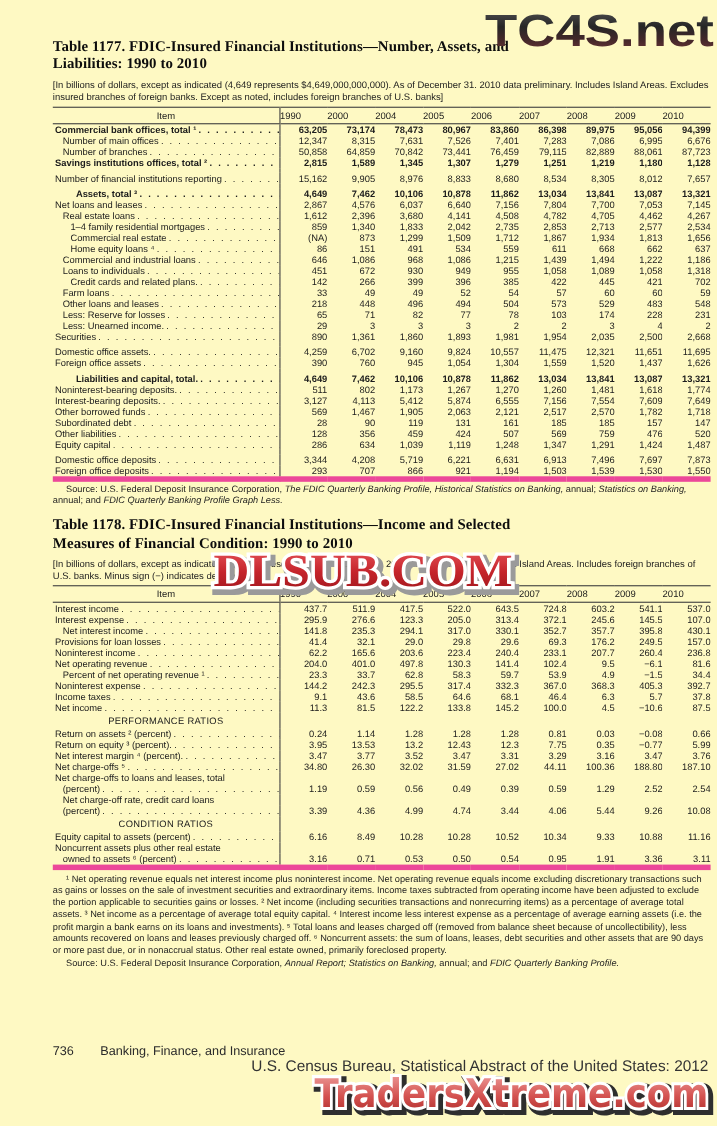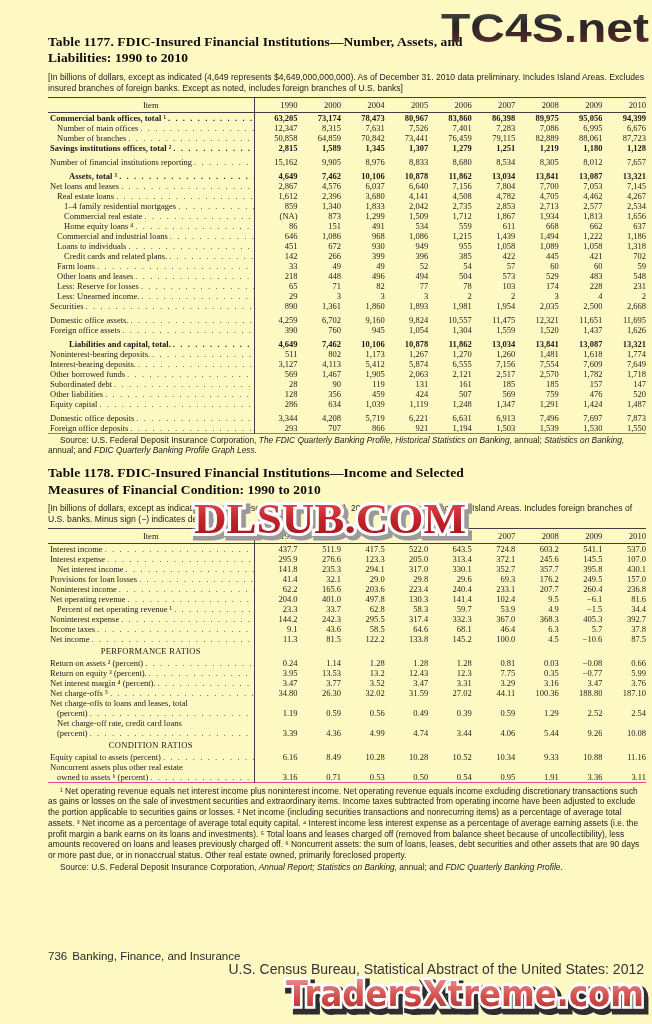--- a/index.html
+++ b/index.html
@@ -5,26 +5,26 @@
   html,body{margin:0;padding:0;background:#e8e8e8;}
   .page{position:relative;width:652px;height:1024px;background:#fef9c3;overflow:hidden;
         font-family:"Liberation Sans","DejaVu Sans",sans-serif;color:#1b1b1b;}
   .content{position:absolute;left:48px;top:34px;width:598px;}
 
   .title{font-family:"Liberation Serif","DejaVu Serif",serif;font-weight:bold;
          font-size:13.5px;line-height:1.22;color:#0d0d0d;margin:0 0 5px 0;letter-spacing:.1px;}
   .headnote{font-size:8.6px;line-height:1.26;margin:0 0 3px 0;color:#1c1c1c;}
 
   table.stat{width:100%;border-collapse:collapse;table-layout:fixed;font-size:8.5px;
-             border-top:1px solid #3f3f3f;border-bottom:1px solid #ec4899;color:#1b1b1b;font-family:Liberation Serif, serif;}
+             border-top:1px solid #3f3f3f;border-bottom:5px solid #ec4899;color:#1b1b1b;}
   table.stat col.labcol{width:206px;}
   table.stat th{font-weight:normal;height:14px;vertical-align:middle;
                 border-bottom:1px solid #3f3f3f;font-size:8.6px;padding:0;}
   th.lab-h{text-align:center;}
-  th.year{text-align:right;padding-right:4px;}
+  th.year{text-align:left;padding-right:4px;}
   .c1{border-left:1px solid #3f3f3f;}
   table.stat td{padding:0;height:10px;line-height:10px;vertical-align:bottom;overflow:hidden;}
   .t1178 td{height:11.3px;line-height:11.3px;}
   td.num{text-align:right;padding-right:8px;white-space:nowrap;}
   tr.b{font-weight:bold;}
   tr.gap td{height:4px;}
   tr.secrow td{height:14px;line-height:14px;}
   td.sec{text-align:center;letter-spacing:.3px;}
   .lw{display:flex;align-items:baseline;overflow:hidden;}
   .ind0{padding-left:2px;}.ind1{padding-left:9px;}.ind2{padding-left:16px;}.ind3{padding-left:21px;}
@@ -32,21 +32,21 @@
   .dots{flex:1;white-space:nowrap;overflow:hidden;letter-spacing:1.6px;margin-left:2px;color:#1b1b1b;}
   .dots::after{content:". . . . . . . . . . . . . . . . . . . . . . . . . . . . . . . . . . . . . . . . . . . . . . . . . . . .";}
   tr.prerow td.lab .lw .lbl{white-space:nowrap;}
 
   .footnote{font-size:8.4px;line-height:1.28;margin:3px 0 0 0;text-indent:12px;color:#1c1c1c;}
   .source{margin-top:1px;}
   .source .i,.fn .i{font-style:italic;}
   .sect-gap{height:9px;}
 
   .footer-line{position:absolute;left:48px;top:950px;font-size:11.5px;color:#2a2a2a;}
-  .footer-line .pgnum{margin-right:5px;}
+  .footer-line .pgnum{margin-right:24px;}
   .census{position:absolute;right:8px;top:961px;font-size:14px;color:#333;}
 
   .wm{position:absolute;pointer-events:none;}
   .wm-top{left:438px;top:0;width:214px;height:56px;}
   .wm-mid{left:184px;top:484px;width:288px;height:66px;}
   .wm-bot{left:278px;top:968px;width:374px;height:54px;}
 </style>
 </head>
 <body>
 

